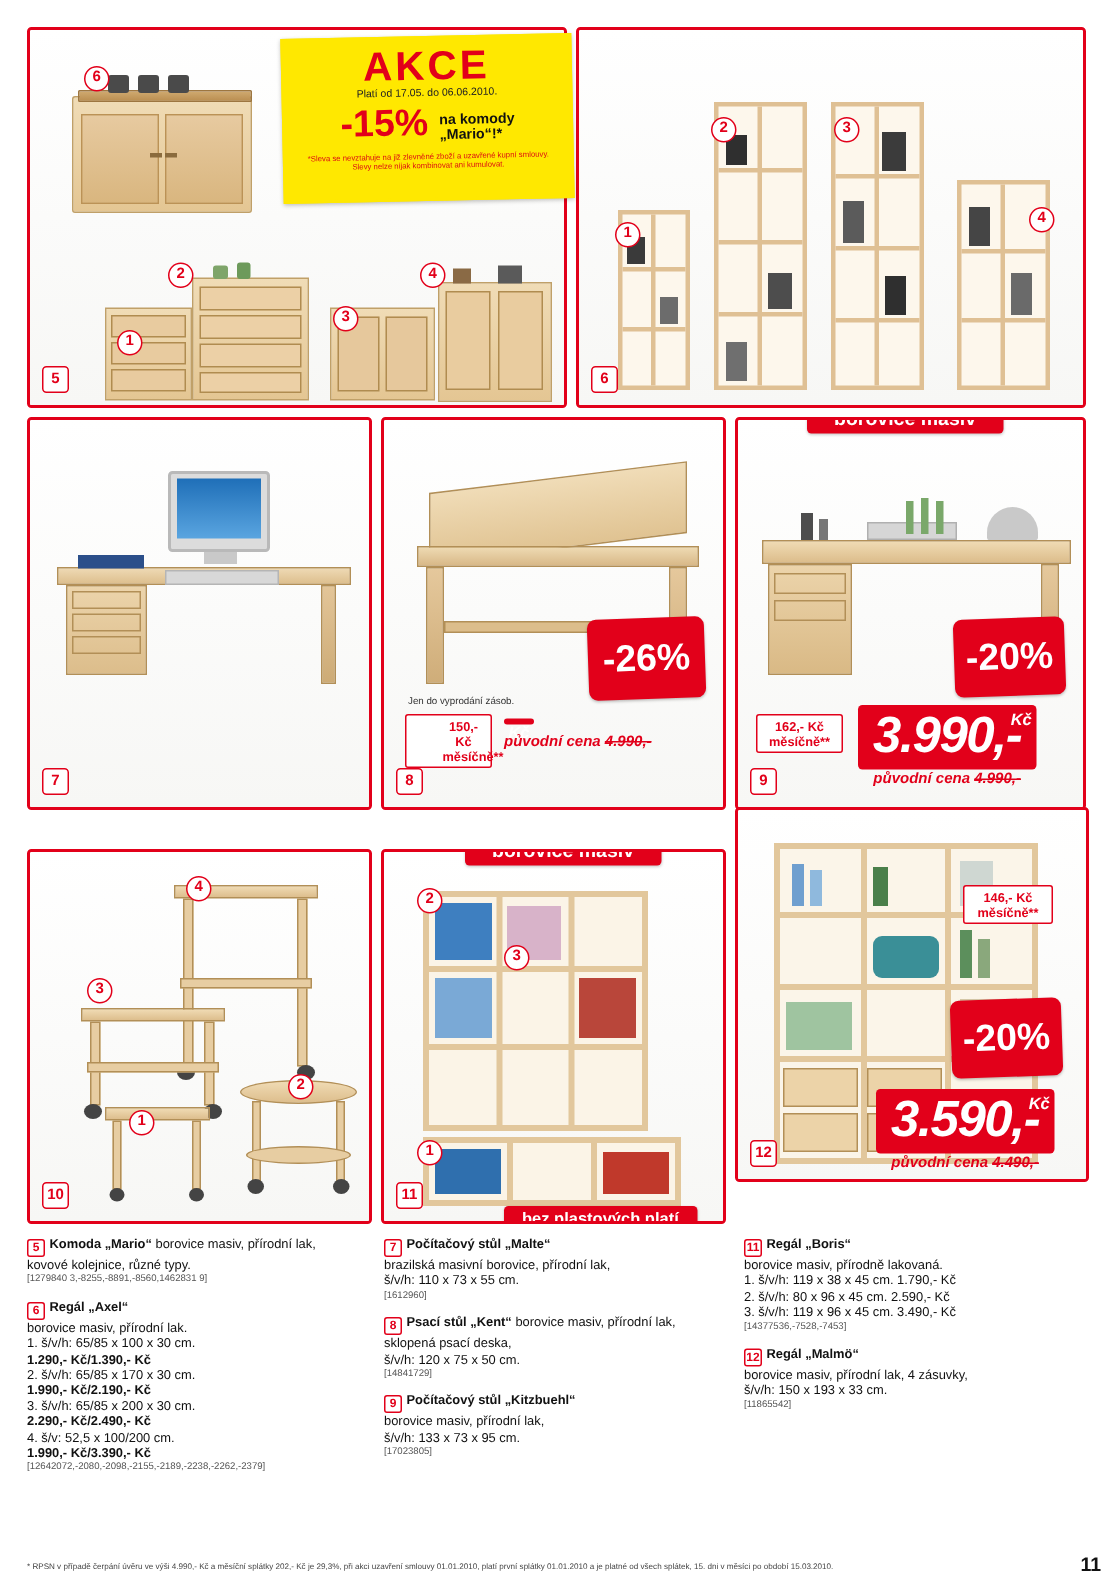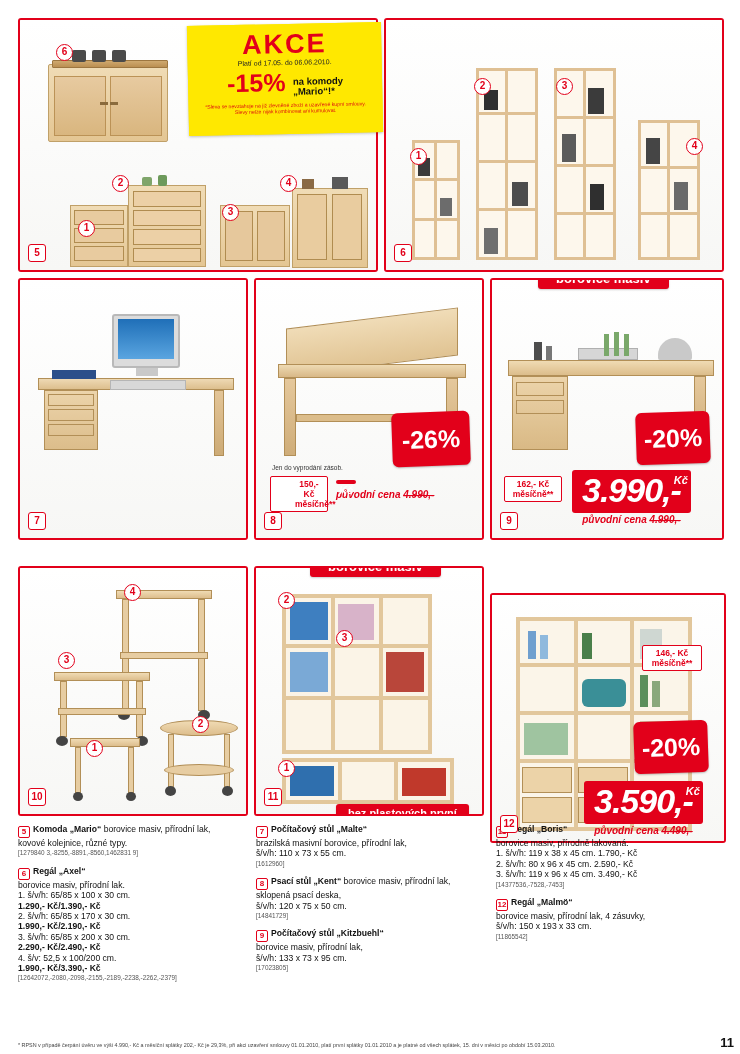--- a/index.html
+++ b/index.html
@@ -517,26 +517,26 @@
       <div style="position:absolute;left:56px;top:4px;width:4px;height:38px;background:#e2c79c;"></div>
       <div style="position:absolute;left:112px;top:4px;width:4px;height:38px;background:#e2c79c;"></div>
       <div style="position:absolute;left:8px;top:8px;width:44px;height:30px;background:#2f6fae;"></div>
       <div style="position:absolute;left:120px;top:10px;width:44px;height:28px;background:#c0392b;"></div>
     </div>
     <div class="bubble" style="left:22px;top:192px;">1</div>
     <div class="bubble" style="left:80px;top:62px;">3</div>
 
     <div class="ribbon" style="left:54px;top:-12px;">borovice masiv</div>
 
-    <div class="ribbon" style="left:80px;bottom:-8px;top:auto;font-size:11px;padding:3px 12px;">bez plastových první</div>
+    <div class="ribbon" style="left:80px;bottom:-8px;top:auto;font-size:11px;padding:3px 12px;">bez plastových platí</div>
 
     <div class="bubble sq" style="left:8px;bottom:8px;top:auto;">11</div>
   </div>
 
-  <div class="panel" style="left:490px; top:593px; width:236px; height:250px;">
+  <div class="panel" style="left:490px; top:538px; width:236px; height:250px;">
     <div class="panel-inner"></div>
 
     <div style="position:absolute;left:24px;top:22px;width:176px;height:214px;">
       <div style="position:absolute;inset:0;border:4px solid #e2c79c;background:#fbf5e9;"></div>
       <div style="position:absolute;left:4px;top:46px;width:168px;height:4px;background:#e2c79c;"></div>
       <div style="position:absolute;left:4px;top:94px;width:168px;height:4px;background:#e2c79c;"></div>
       <div style="position:absolute;left:4px;top:142px;width:168px;height:4px;background:#e2c79c;"></div>
       <div style="position:absolute;left:58px;top:4px;width:4px;height:206px;background:#e2c79c;"></div>
       <div style="position:absolute;left:114px;top:4px;width:4px;height:206px;background:#e2c79c;"></div>
 

